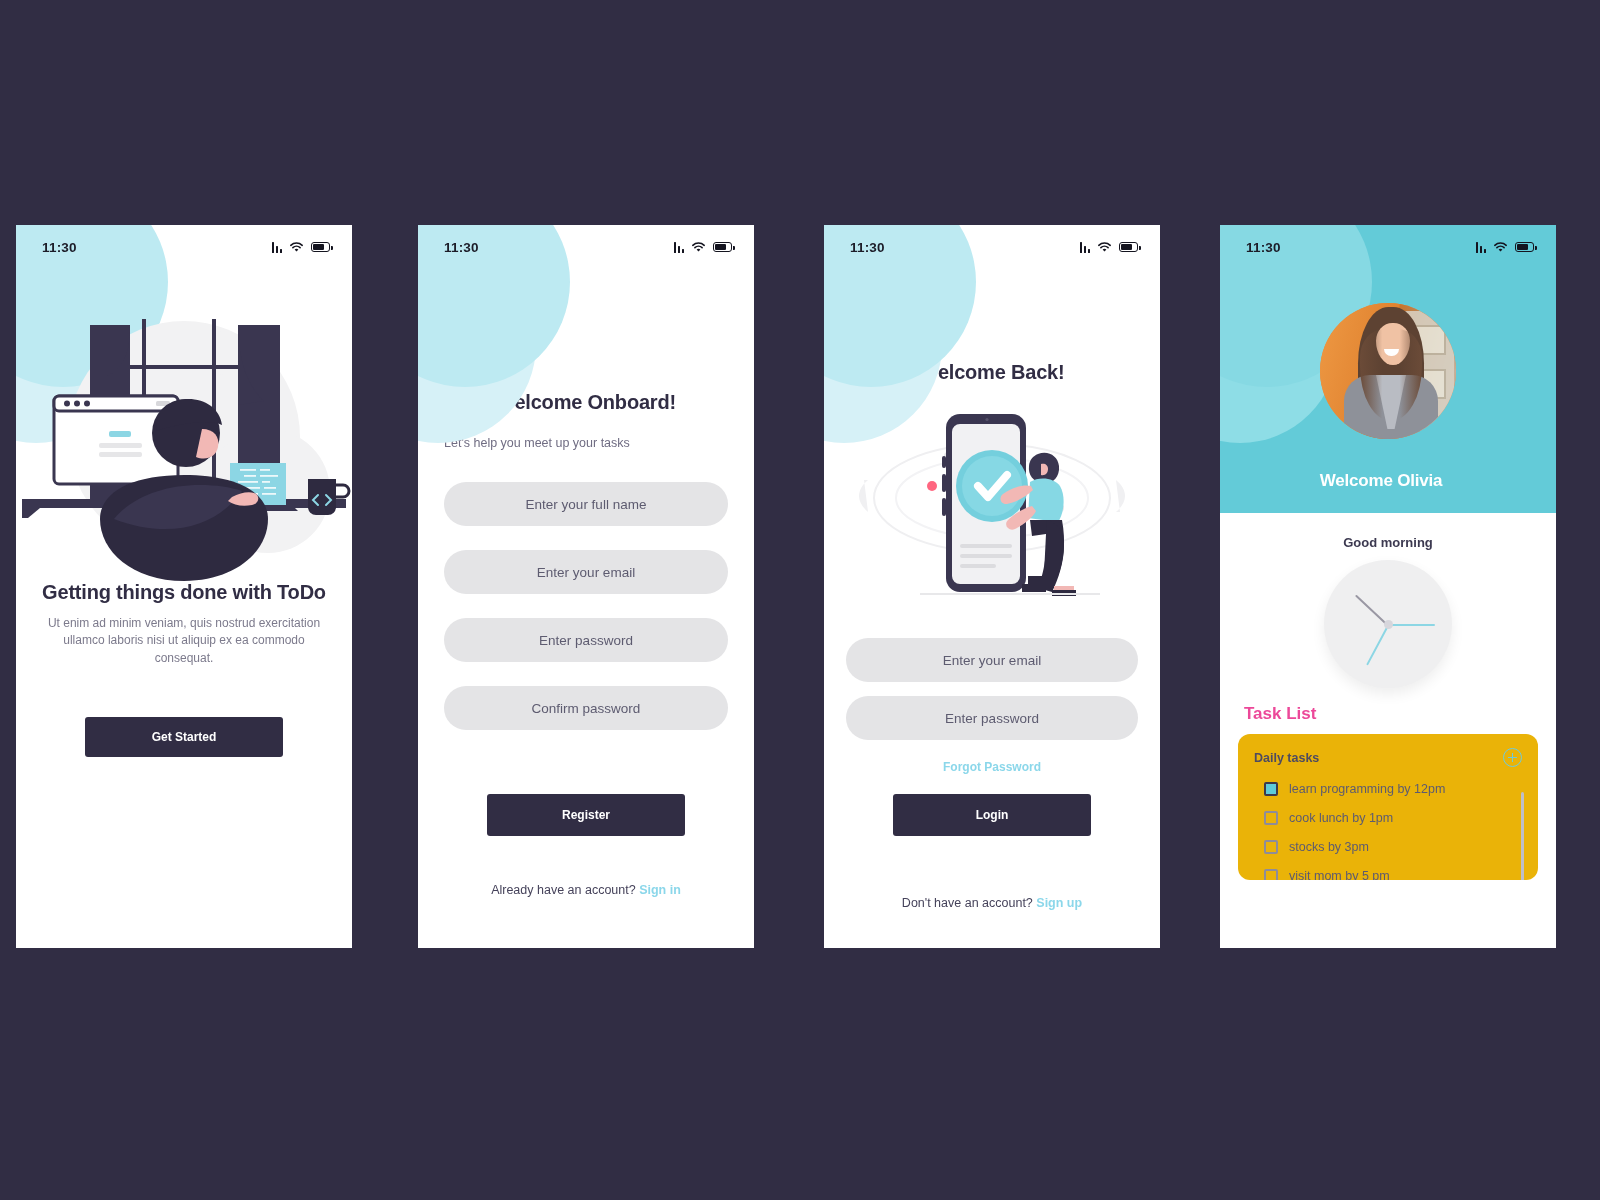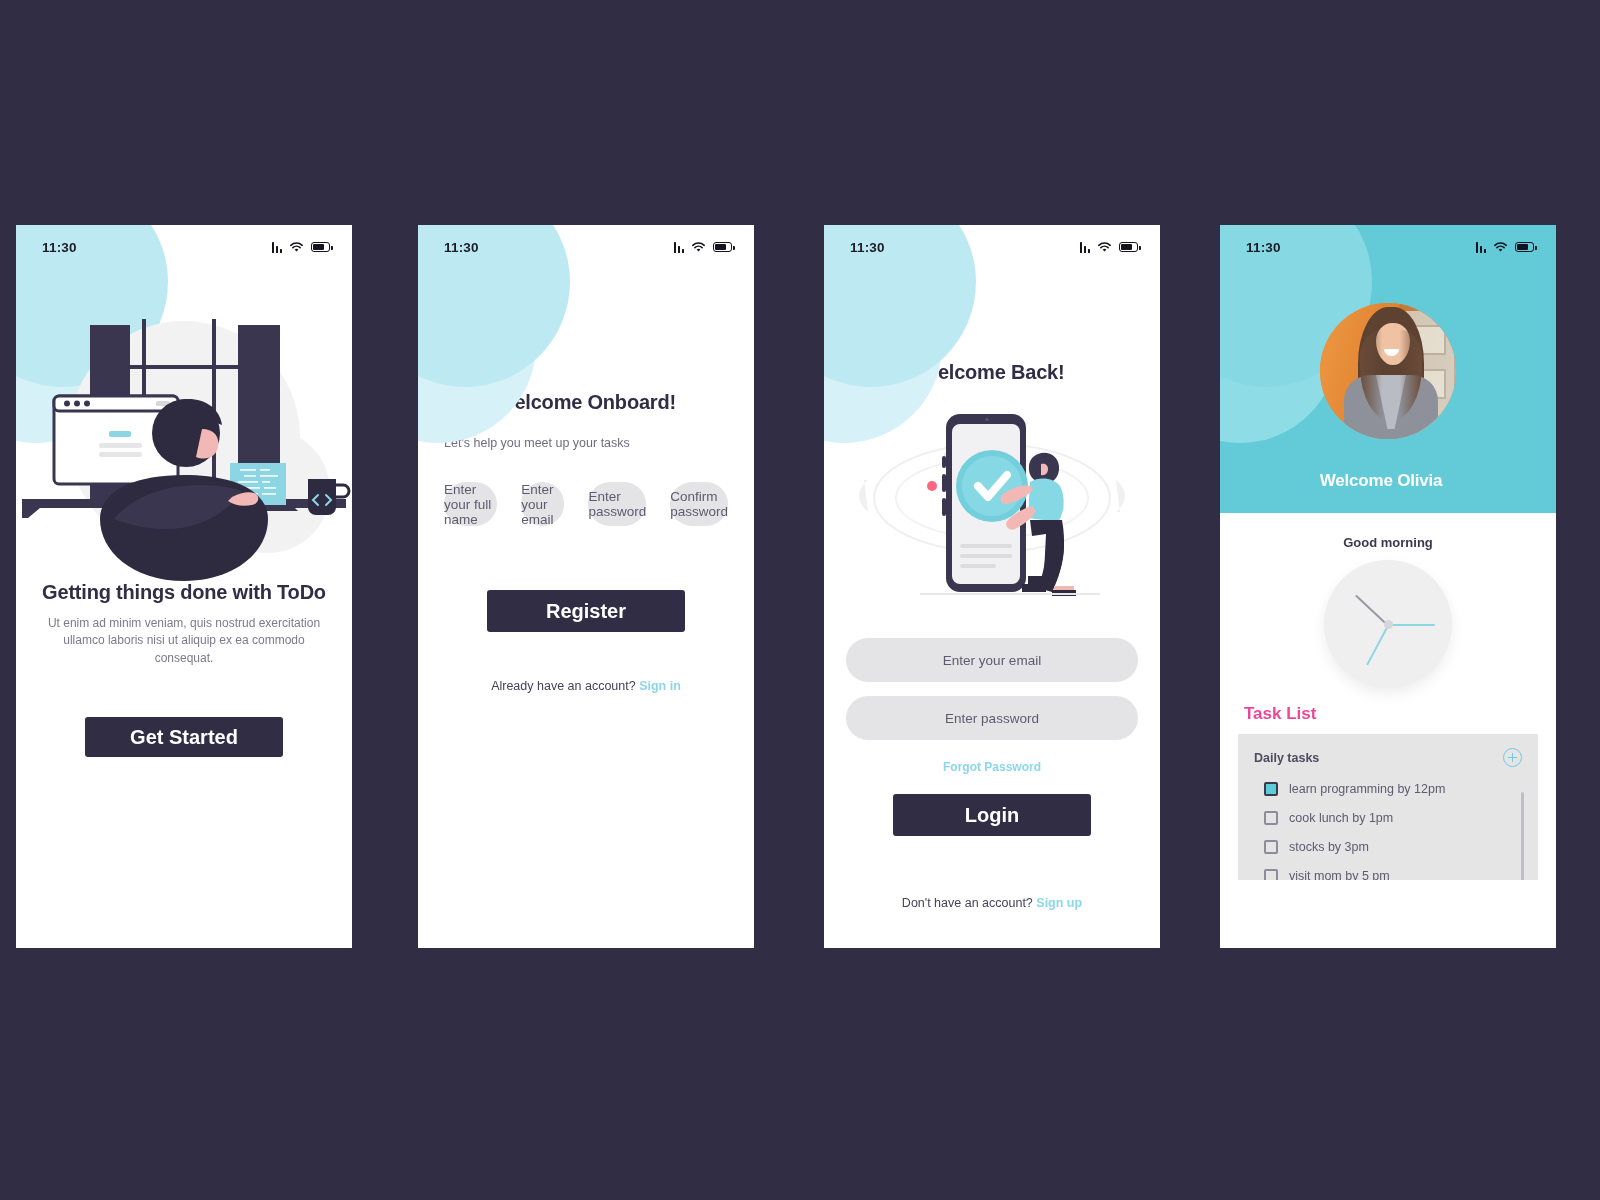--- a/index.html
+++ b/index.html
@@ -55,39 +55,39 @@
   .h-sub   { font-size:12.5px; color:#6f6c82; text-align:left; }
   .body-txt{ font-size:12px; color:#7c7a8c; text-align:center; line-height:1.45; }
 
   
   .field {
     height:44px; border-radius:24px; background:#E4E4E6;
     display:flex; align-items:center; justify-content:center;
     font-size:13.5px; color:#5d5b70; cursor:text;
   }
   .btn-dark {
-    background:#312D44; color:#fff; font-size:20px; font-weight:700;
+    background:#312D44; color:#fff; font-size:12px; font-weight:700;
     display:flex; align-items:center; justify-content:center;
     border-radius:3px; cursor:pointer; border:none;
   }
   .link { color:#8BD7EA; font-weight:700; }
   .foot-txt { font-size:12.5px; color:#45425a; text-align:center; }
 
   
   .s1-art { position:relative; height:290px; margin-top:22px; }
   .s1-copy { padding:0 18px; }
   .s1-h { }
   .s1-p { margin-top:11px; padding:0 8px; }
   .s1-btn { width:198px; height:40px; margin:50px auto 0; }
 
   
   .s2-body { padding:0 26px; }
   .s2-h { margin-top:122px; }
   .s2-sub { margin-top:22px; }
-  .s2-fields { margin-top:32px; display:flex; flex-direction:row; gap:24px; }
+  .s2-fields { margin-top:32px; display:flex; flex-direction:column; gap:24px; }
   .s2-btn { width:198px; height:42px; margin:64px auto 0; }
   .s2-foot { margin-top:47px; }
 
   
   .s3-h { margin-top:92px; }
   .s3-art { height:220px; position:relative; margin-top:10px; }
   .s3-body { padding:0 22px; }
   .s3-fields { margin-top:24px; display:flex; flex-direction:column; gap:14px; }
   .s3-forgot { margin-top:20px; text-align:center; font-size:12px; color:#8BD7EA; font-weight:700; cursor:pointer; }
   .s3-btn { width:198px; height:42px; margin:20px auto 0; }
@@ -141,21 +141,21 @@
     background:#EFEFF0; position:relative;
     box-shadow:0 6px 14px rgba(0,0,0,.07);
   }
   .hand { position:absolute; left:50%; top:50%; transform-origin:0 50%; border-radius:2px; }
   .hand-h { width:44px; height:2.4px; background:#9a98a4; transform:rotate(223deg); }
   .hand-m { width:47px; height:2.4px; background:#8CD6E4; transform:rotate(0deg); }
   .hand-s { width:45px; height:2.4px; background:#8CD6E4; transform:rotate(118deg); }
   .pivot { position:absolute; left:50%; top:50%; width:9px; height:9px; margin:-4.5px 0 0 -4.5px; border-radius:50%; background:#d7d6dc; }
   .s4-tasklist-h { margin:16px 0 0 24px; font-size:17px; font-weight:700; color:#ec4899; }
   .task-card {
-    margin:10px 18px 0; background:#e5e5e5; border-radius:0;
+    margin:10px 18px 0; background:#eab308; border-radius:12px;
     padding:14px 16px 6px; position:relative; height:146px; overflow:hidden;
   }
   .task-card-head { display:flex; align-items:center; justify-content:space-between; }
   .task-card-title { font-size:12.5px; font-weight:700; color:#4e4b60; }
   .add-btn {
     width:19px; height:19px; border-radius:50%; border:1.8px solid #6FCBDD;
     position:relative; cursor:pointer; flex:none;
   }
   .add-btn::before, .add-btn::after {
     content:""; position:absolute; background:#6FCBDD; left:50%; top:50%;

